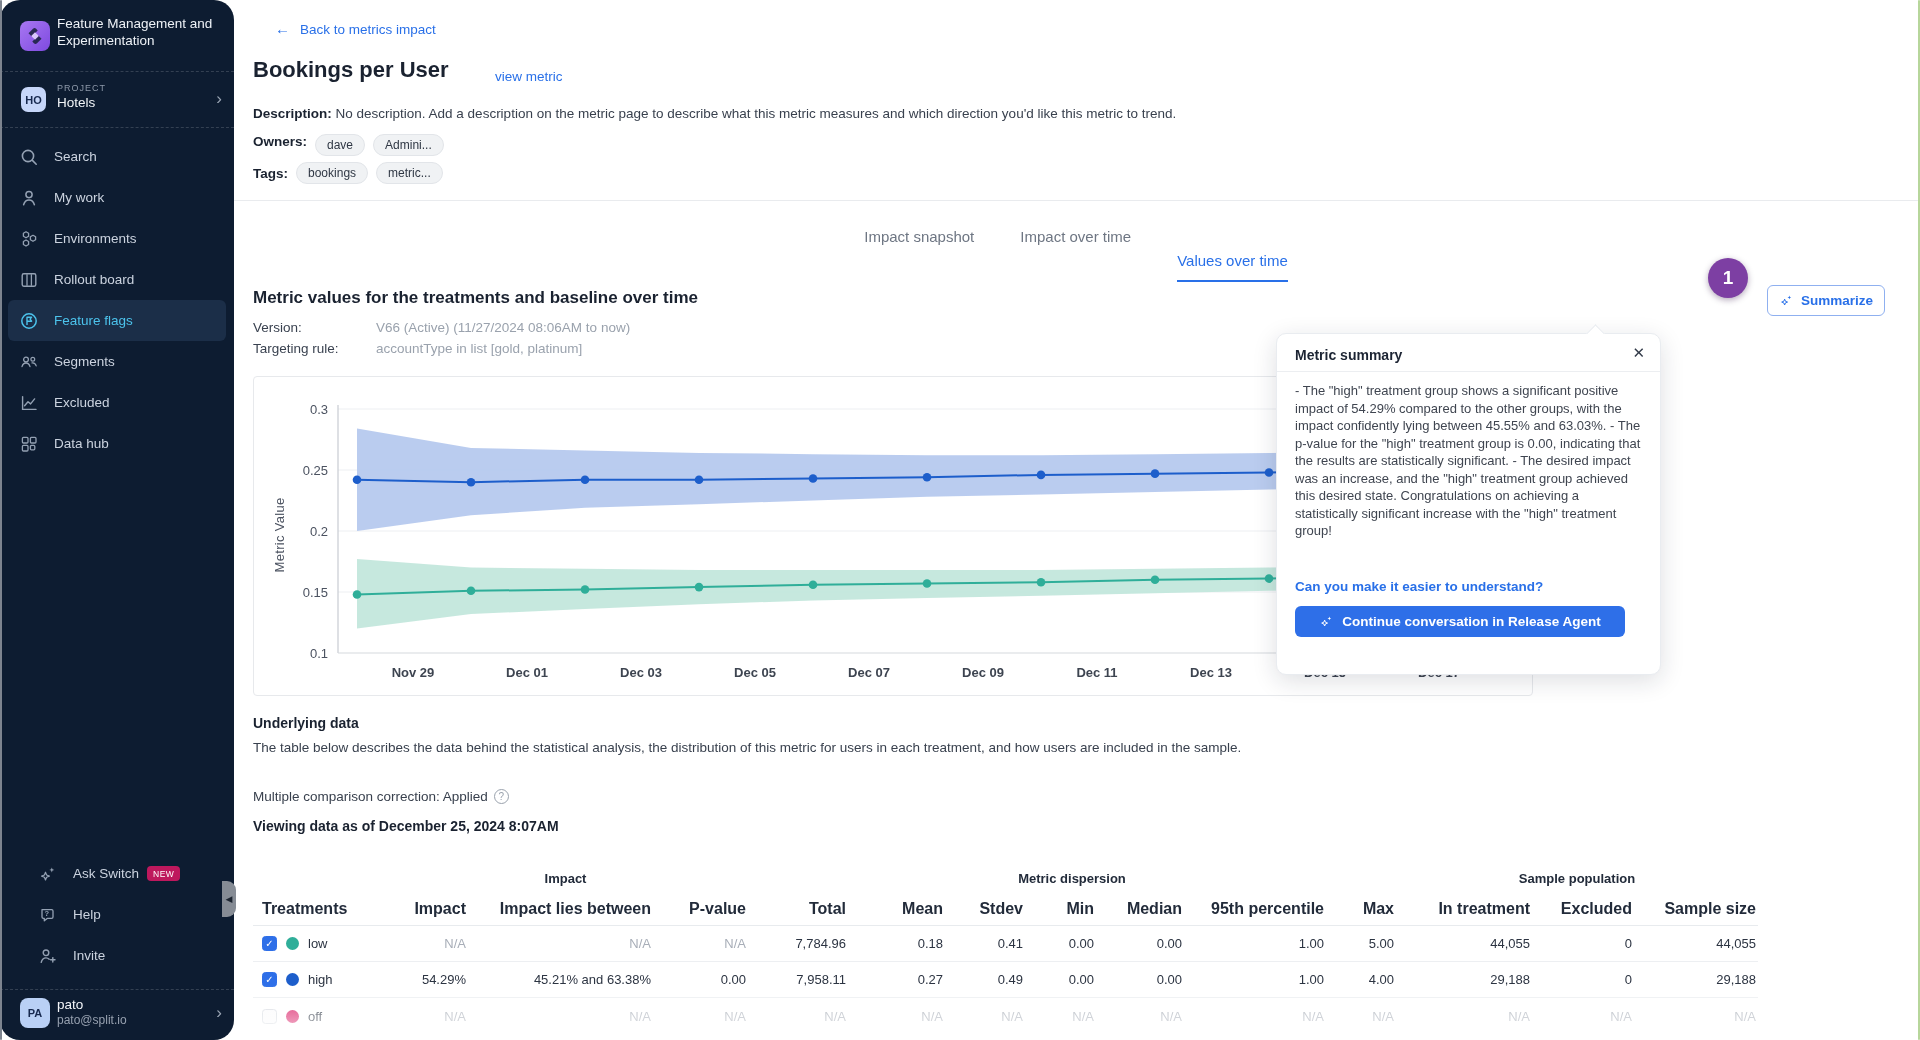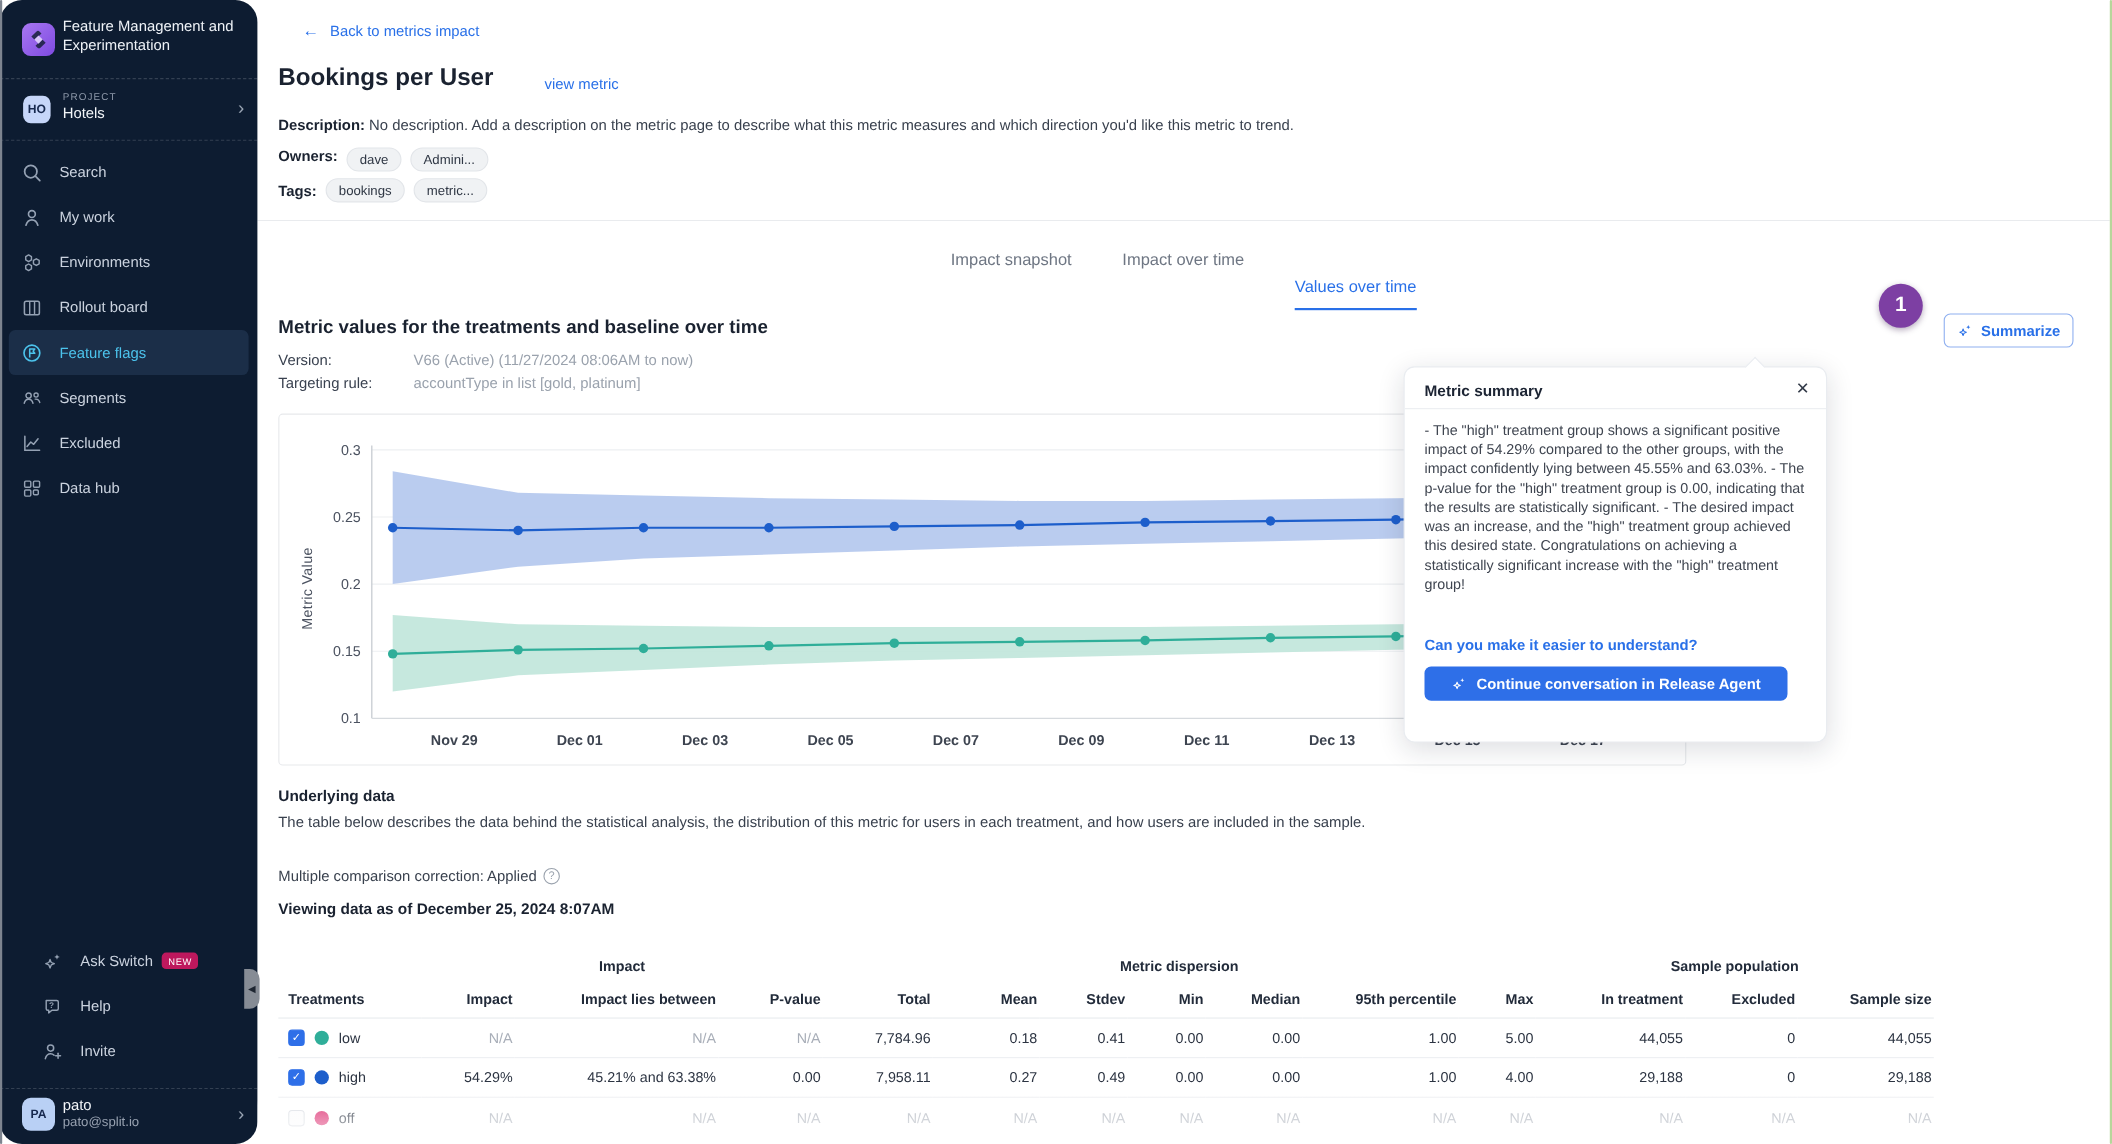--- a/index.html
+++ b/index.html
@@ -104,21 +104,21 @@
   #underlying-p { left:19px; top:740px; font-size:13.5px; color:#39414e; }
   #correction-row { left:19px; top:789px; font-size:13.5px; color:#39414e; display:flex; align-items:center; gap:6px;justify-content:flex-end; }
   .info-icon { width:15px; height:15px; border:1px solid #9aa2ad; border-radius:50%; color:#9aa2ad; font-size:10px;
     display:inline-flex; align-items:center; justify-content:center; cursor:pointer; }
   #asof-h { left:19px; top:818px; font-size:14px; font-weight:bold; color:#1a2230; }
 
   
   #dtable { left:19px; top:866px; width:1505px; display:grid;
     grid-template-columns:130px 85px 185px 95px 100px 97px 80px 71px 88px 142px 70px 136px 102px 124px; }
   .tg { height:26px; font-size:13px; font-weight:bold; color:#222b3a; display:flex; align-items:flex-end; justify-content:center; padding-bottom:6px; }
-  .th { height:34px; font-size:13px; font-weight:bold; color:#222b3a; display:flex; align-items:center;
+  .th { height:34px; font-size:16px; font-weight:bold; color:#222b3a; display:flex; align-items:center;
     justify-content:flex-end; border-bottom:1px solid #e8ebee; padding-right:2px; }
   .th.first { justify-content:flex-start; padding-left:9px; }
   .td { height:36px; font-size:13px; color:#2c3442; display:flex; align-items:center; justify-content:flex-end;
     border-bottom:1px solid #edeff2; padding-right:2px; white-space:nowrap; }
   .td.muted { color:#a8aeb8; }
   .td.first { justify-content:flex-start; padding-left:9px; gap:9px; }
   .cb { width:15px; height:15px; border-radius:3.5px; border:1px solid #d8dce2; background:#fbfbfc; display:inline-flex;
     align-items:center; justify-content:center; cursor:pointer; flex:0 0 auto; }
   .cb.checked { background:#2e6fe8; border-color:#2e6fe8; color:#fff; font-size:10px; }
   .dot { width:13px; height:13px; border-radius:50%; flex:0 0 auto; }

